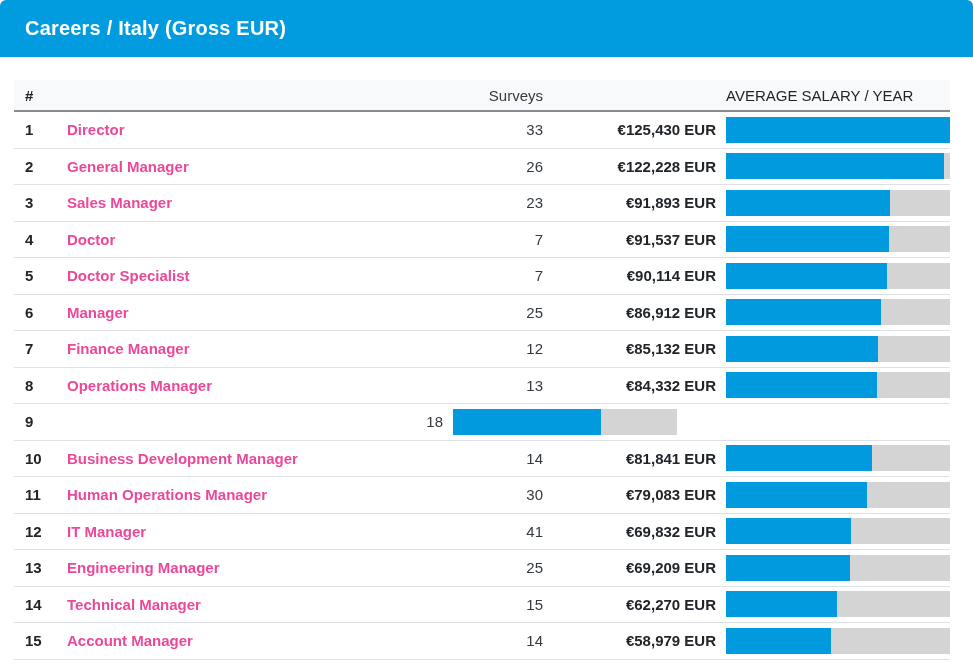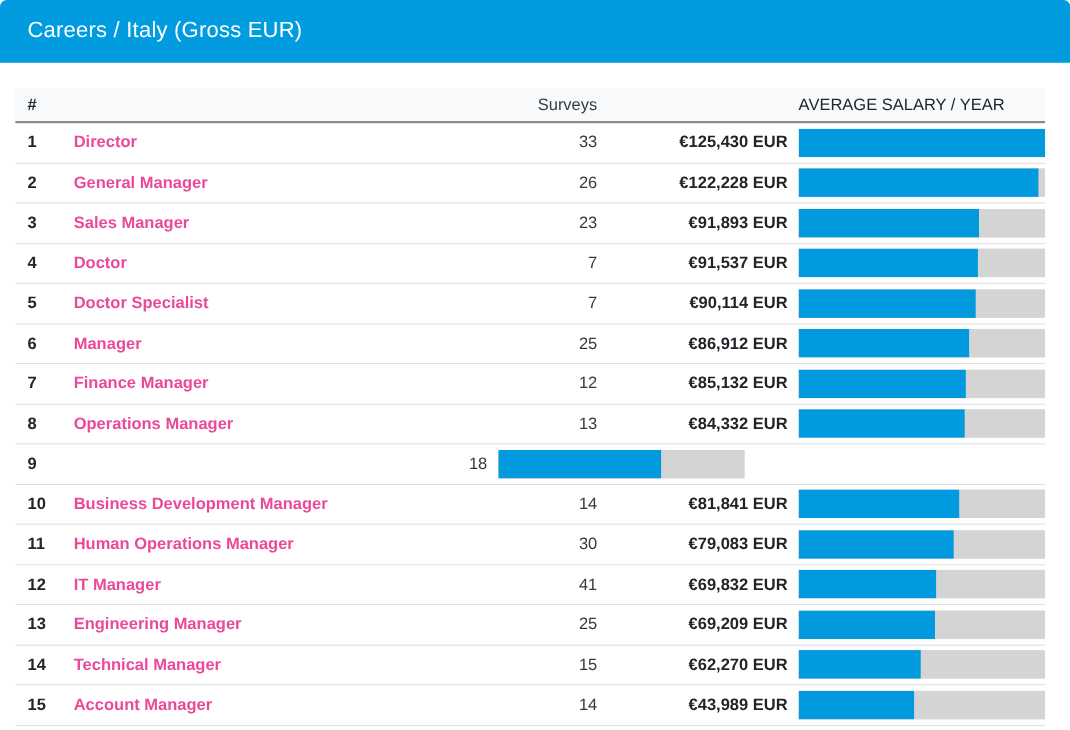--- a/index.html
+++ b/index.html
@@ -12,21 +12,21 @@
   .titlebar {
     width: 973px; height: 57px;
     background: #019CE0;
     border-radius: 6px 6px 0 0;
     display: flex; align-items: center;
     padding-left: 25px;
   }
   .titlebar h1 {
     color: #ffffff;
     font-size: 20px;
-    font-weight: 400;
+    font-weight: 700;
     letter-spacing: 0.2px;
   }
   .table-wrap {
     margin: 23px 23px 0 14px;
     width: 936px;
   }
   .trow {
     display: grid;
     grid-template-columns: 42px 387px 100px 173px 234px;
     align-items: center;
@@ -274,21 +274,21 @@
       </div>
     </div>
   </div>
 
   <div class="trow tbody-row">
     <div class="cell-rank">15</div>
     <div class="cell-career">
       <a href="#">Account Manager</a>
     </div>
     <div class="cell-surveys">14</div>
-    <div class="cell-salary">€43,989 EUR</div>
+    <div class="cell-salary">€58,979 EUR</div>
     <div class="cell-bar">
       <div class="bar-track">
         <div class="bar-fill" style="width: 47.02%;"></div>
       </div>
     </div>
   </div>
 </div>
 </div>
 
 </body></html>

